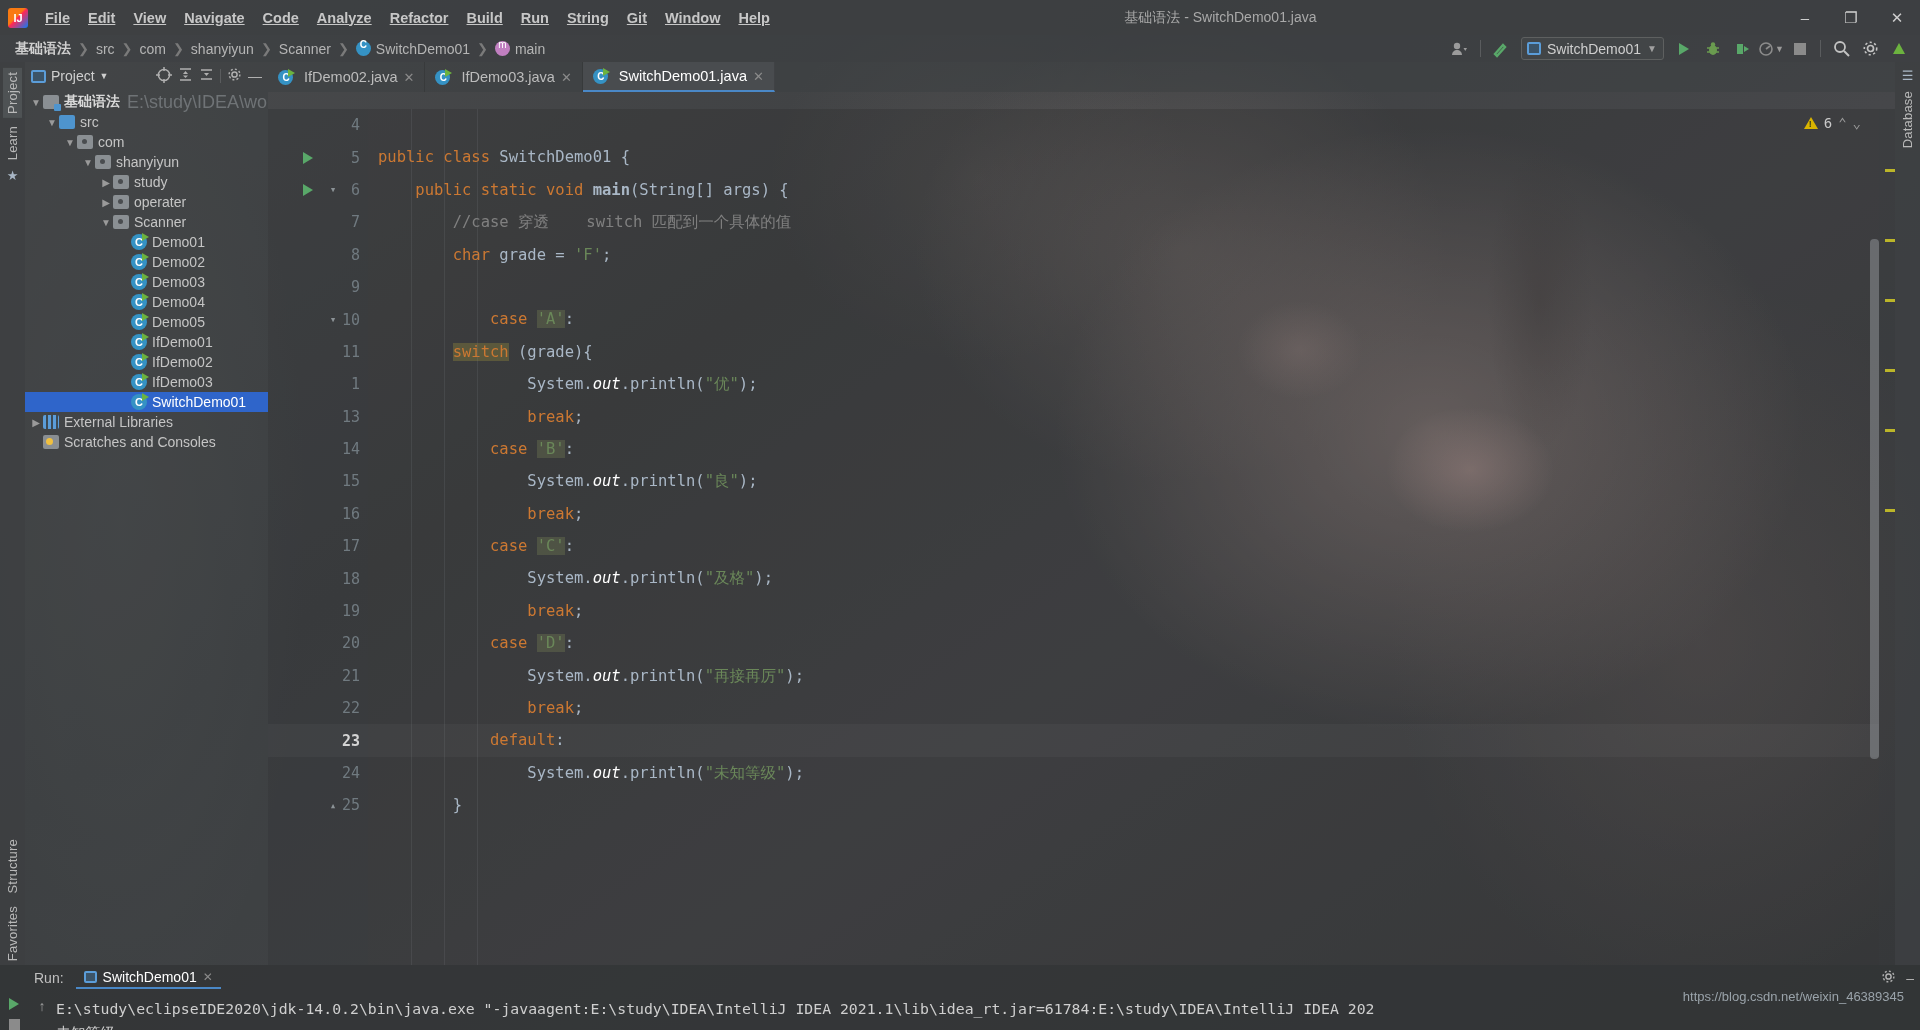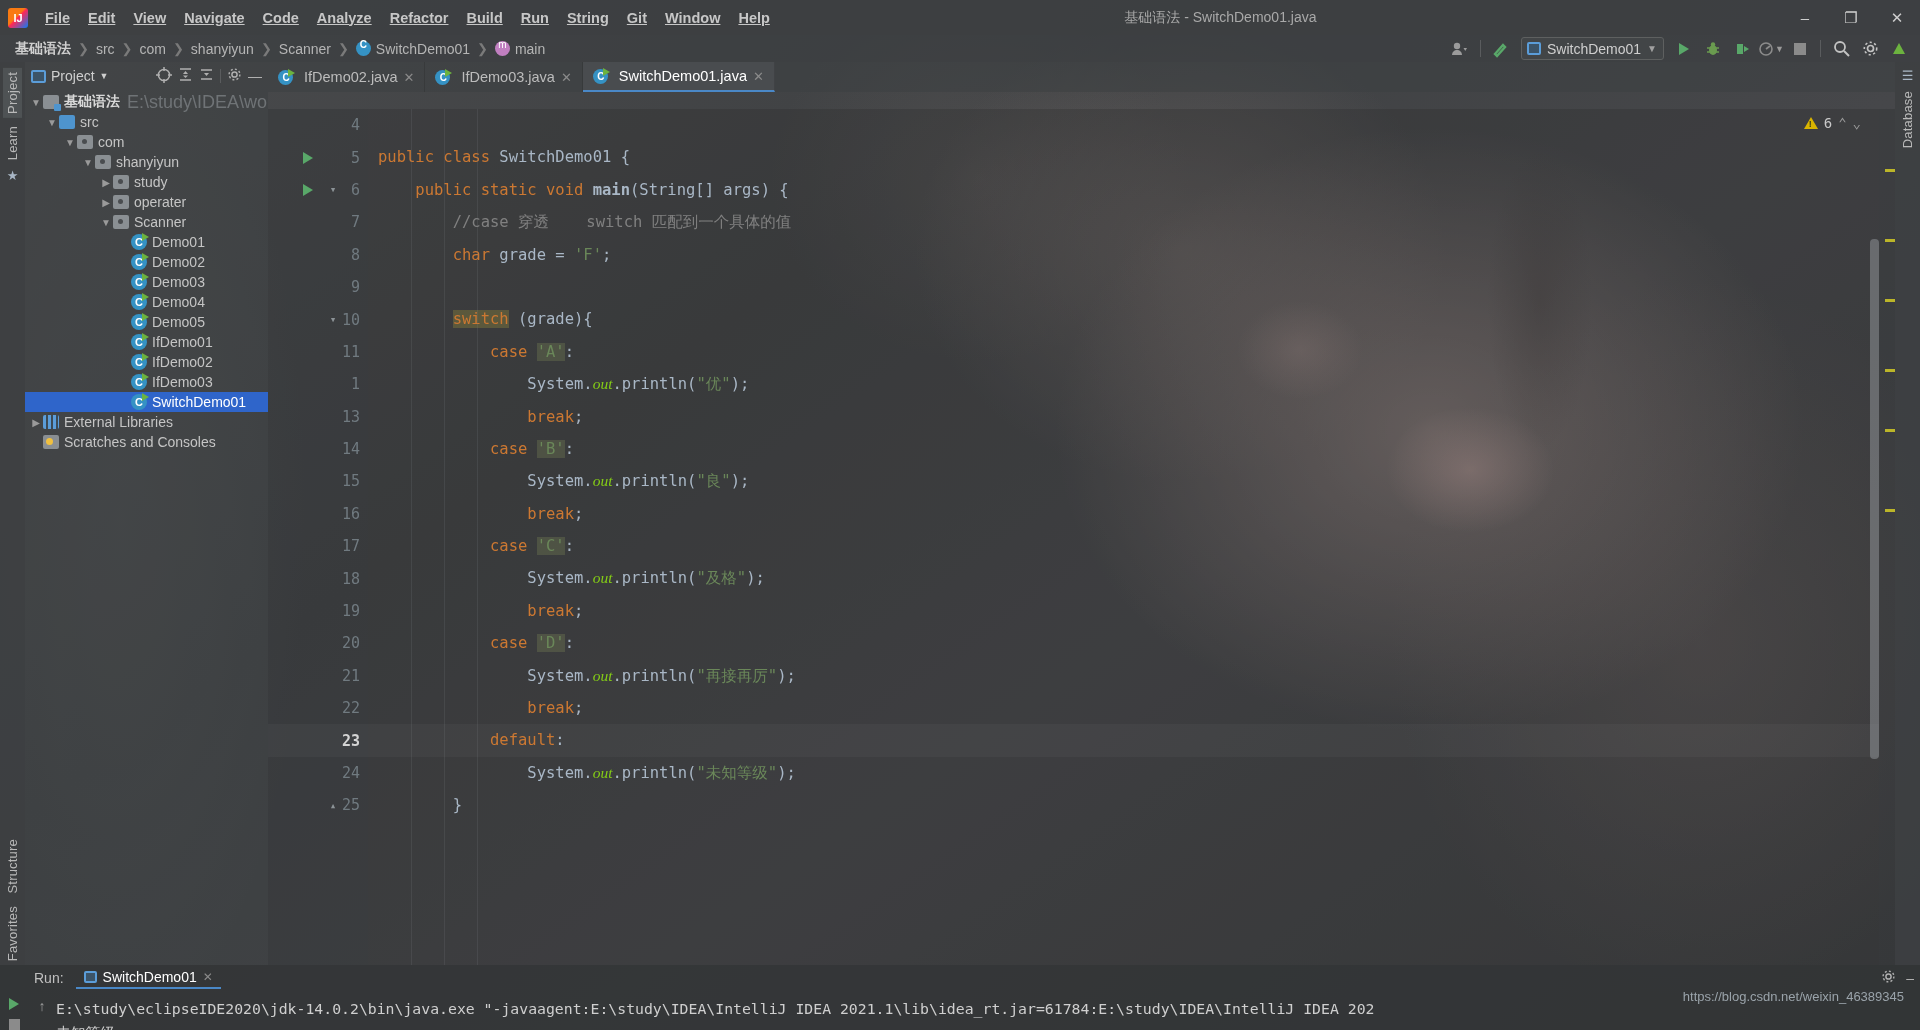--- a/index.html
+++ b/index.html
@@ -125,21 +125,21 @@
   .gline{ height:32.4px;display:flex;align-items:center;justify-content:flex-end;padding-right:8px;color:#707a80;font-size:15px;}
   .gline.cur{ color:#d4d4d4;font-weight:bold;background:rgba(255,255,255,0.035);}
   .gmark{ position:absolute;right:52px;width:16px;height:32.4px;display:flex;align-items:center;justify-content:center;}
   .gtri{ width:0;height:0;border-left:10px solid #59a869;border-top:6px solid transparent;border-bottom:6px solid transparent;}
   .gfold{ position:absolute;right:28px;width:14px;height:32.4px;display:flex;align-items:center;justify-content:center;color:#8b9296;font-size:11px;}
   #codetext{ flex:1;position:relative;overflow:hidden;background:rgba(43,43,43,0.30);}
   .cline{ height:32.4px;line-height:32.4px;white-space:pre;padding-left:10px;color:#a9b7c6;}
   .cline.cur{ background:rgba(255,255,255,0.035); }
   .kw{color:#cc7832;}
   .str{color:#6a8759;} .cmt{color:#808080;}
-  .fld{color:#84cc16;font-style:italic;font-family:Liberation Serif, serif;} .mname{color:#a9b7c6;font-weight:bold;}
+  .fld{color:#ffffff;font-style:italic;} .mname{color:#a9b7c6;font-weight:bold;}
   .hl{ background:rgba(160,150,60,0.33); }
   .hlg{ background:rgba(130,140,90,0.30); }
   .indent-guide{ position:absolute;top:0;bottom:0;width:1px;background:rgba(120,125,128,0.20);}
   
   #rgutter{ width:16px;flex-shrink:0;background:rgba(49,51,53,0.45);position:relative;}
   .mk{ position:absolute;right:0;width:10px;height:3px;background:#bbb529;}
   #scrollthumb{ position:absolute;right:16px;top:0;width:9px;background:rgba(160,165,168,0.45);border-radius:4px;}
 
   
   #inspect{ position:absolute;top:6px;right:34px;display:flex;align-items:center;gap:6px;font-size:14px;color:#c9c9c9;z-index:5;}
@@ -486,22 +486,22 @@
       <div id="codetext">
         <div class="indent-guide" style="left:43px"></div>
         <div class="indent-guide" style="left:76px"></div>
         <div class="indent-guide" style="left:109px"></div>
         <div class="cline"> </div>
         <div class="cline"><span class="kw">public</span> <span class="kw">class</span> <span style="color:#a9b7c6">SwitchDemo01</span> {</div>
         <div class="cline">    <span class="kw">public</span> <span class="kw">static</span> <span class="kw">void</span> <span class="mname">main</span>(String[] args) {</div>
         <div class="cline">        <span class="cmt">//case 穿透    switch 匹配到一个具体的值</span></div>
         <div class="cline">        <span class="kw">char</span> grade = <span class="str">'F'</span>;</div>
         <div class="cline"> </div>
+        <div class="cline">            <span class="kw">case</span> <span class="str hlg">'A'</span>:</div>
         <div class="cline">        <span class="kw hl">switch</span> (grade){</div>
-        <div class="cline">            <span class="kw">case</span> <span class="str hlg">'A'</span>:</div>
         <div class="cline">                System.<span class="fld">out</span>.println(<span class="str">"优"</span>);</div>
         <div class="cline">                <span class="kw">break</span>;</div>
         <div class="cline">            <span class="kw">case</span> <span class="str hlg">'B'</span>:</div>
         <div class="cline">                System.<span class="fld">out</span>.println(<span class="str">"良"</span>);</div>
         <div class="cline">                <span class="kw">break</span>;</div>
         <div class="cline">            <span class="kw">case</span> <span class="str hlg">'C'</span>:</div>
         <div class="cline">                System.<span class="fld">out</span>.println(<span class="str">"及格"</span>);</div>
         <div class="cline">                <span class="kw">break</span>;</div>
         <div class="cline">            <span class="kw">case</span> <span class="str hlg">'D'</span>:</div>
         <div class="cline">                System.<span class="fld">out</span>.println(<span class="str">"再接再厉"</span>);</div>

